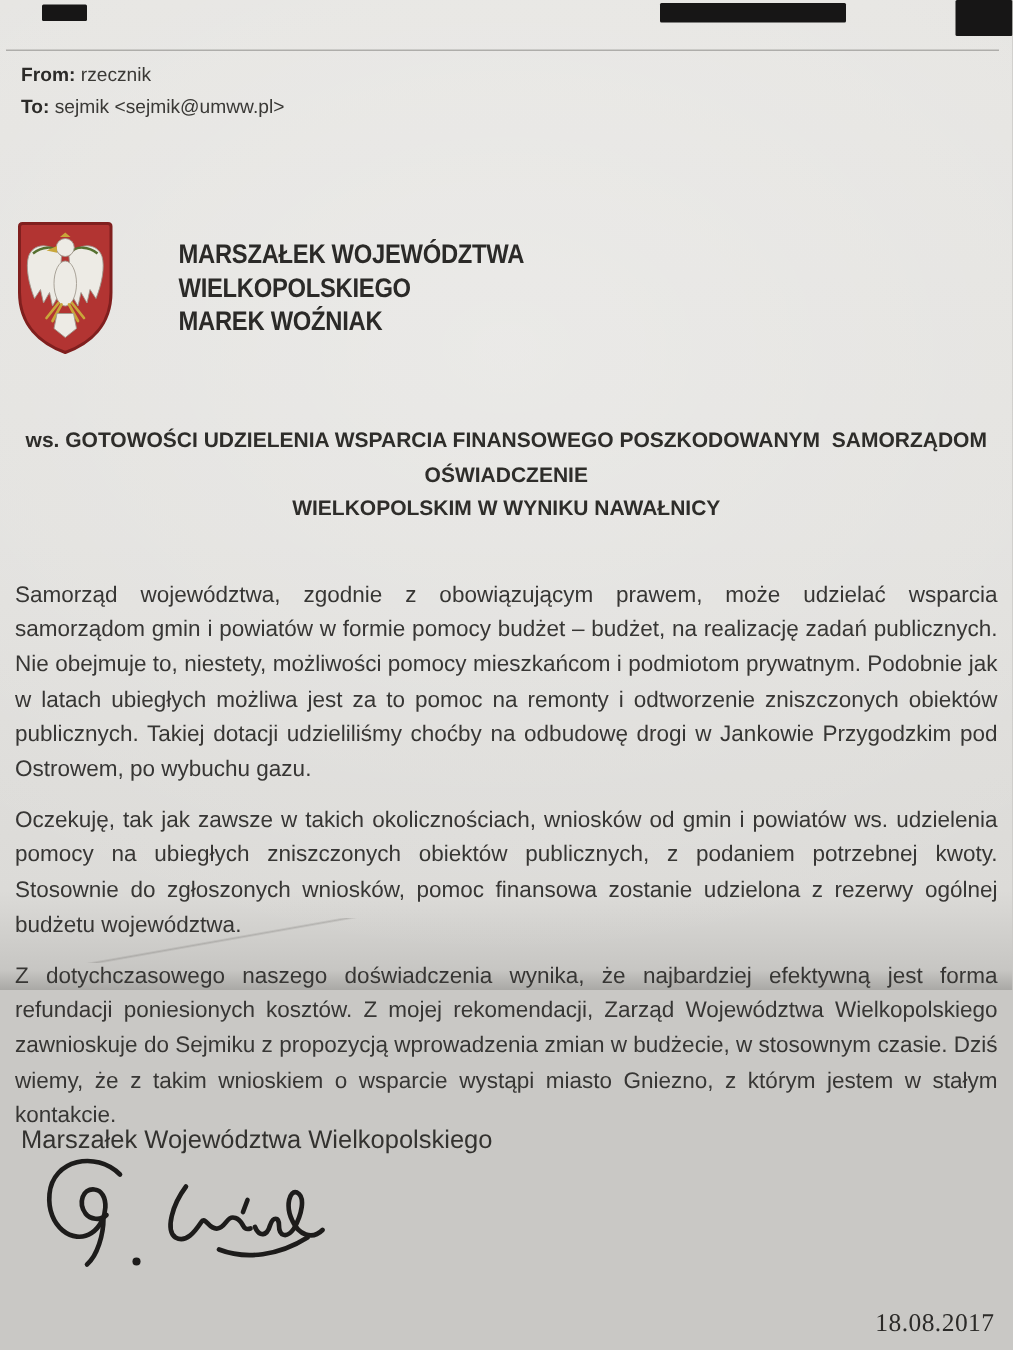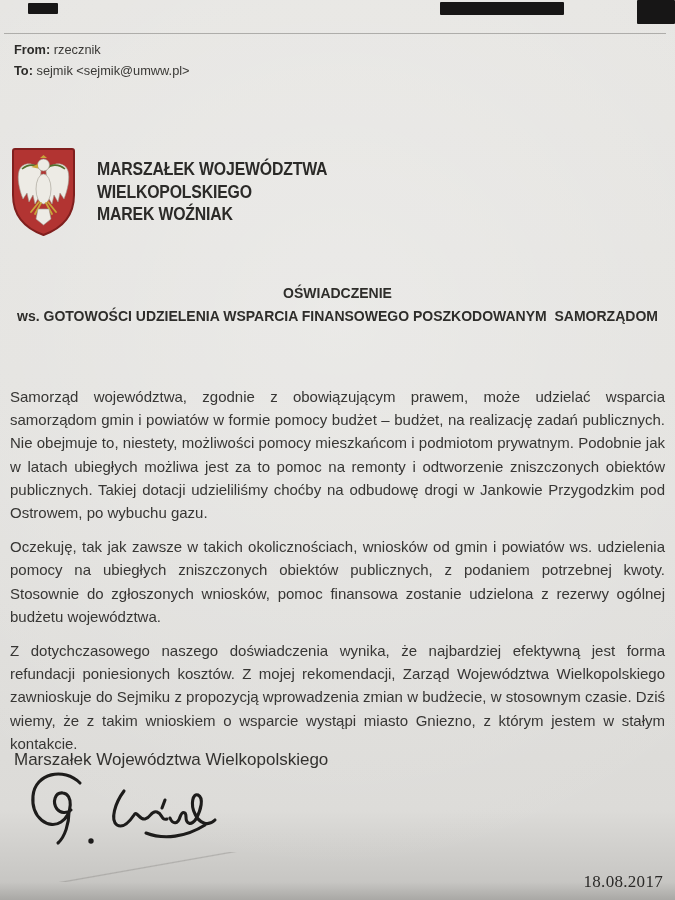--- a/index.html
+++ b/index.html
@@ -1,37 +1,37 @@
 <!DOCTYPE html>
 <html lang="pl"><head>
 <meta charset="utf-8">
 <style>
   html,body{margin:0;padding:0;}
   body{width:675px;height:900px;overflow:hidden;background:#c9c8c5;}
   .page{
-    position:relative;width:675px;height:900px;
+    position:relative;width:675px;height:660px;
     font-family:"Liberation Sans",sans-serif;
     color:#33322f;
     background:
       radial-gradient(ellipse 120% 90% at 50% 35%, rgba(255,255,255,0.25), rgba(0,0,0,0) 70%),
       linear-gradient(180deg,#e6e5e2 0%,#e2e1de 55%,#dcdbd8 90%,#c7c6c3 98%,#a9a8a5 100%);
   }
   .page::after{ 
     content:"";position:absolute;left:0;bottom:18px;width:300px;height:30px;
     background:linear-gradient(170deg, transparent 48%, rgba(120,118,115,.35) 49.5%, transparent 51%);
     pointer-events:none;
   }
   .redaction{position:absolute;background:#171616;border-radius:1px;}
   .red-a{left:28px;top:3px;width:30px;height:11px;}
   .red-b{left:440px;top:2px;width:124px;height:13px;}
   .red-c{left:637px;top:0;width:38px;height:24px;}
   .sep{position:absolute;left:4px;top:33px;width:662px;height:1px;background:#aeadaa;}
   .email-header{position:absolute;left:14px;top:40px;width:650px;font-size:12.8px;line-height:20.5px;color:#3a3936;}
   .email-header b{color:#2c2b29;}
-  .letterhead{position:absolute;left:10px;top:147px;display:flex;align-items:flex-start;}
+  .letterhead{position:absolute;left:10px;top:147px;display:flex;align-items:flex-start;gap:22px;}
   .crest{width:67px;height:90px;flex:0 0 auto;}
   .lh-text{
     margin-left:20px;margin-top:11px;
     font-weight:bold;font-size:18px;line-height:22.5px;color:#2b2a28;
     letter-spacing:-0.2px;transform:scaleX(0.88);transform-origin:left top;
     white-space:pre;
   }
   .title{position:absolute;left:0;top:282px;width:675px;text-align:center;
     font-weight:bold;font-size:14px;line-height:22.5px;color:#2e2d2a;}
   .title div{white-space:pre;}
@@ -80,22 +80,23 @@
       <path d="M38 55 L46 65 M36 56 L42 67" stroke="#c9a63a" stroke-width="1.8" fill="none" stroke-linecap="round"></path>
 
       <path d="M28 62 L39 62 L41 72 L33.5 78 L26 72 Z" fill="#edebe5" stroke="#a09a8f" stroke-width="0.6"></path>
     </svg>
     <div class="lh-text">MARSZAŁEK WOJEWÓDZTWA
 WIELKOPOLSKIEGO
 MAREK WOŹNIAK</div>
   </div>
 
   <div class="title">
+    <div>ws. GOTOWOŚCI UDZIELENIA WSPARCIA FINANSOWEGO POSZKODOWANYM  SAMORZĄDOM</div>
     <div>OŚWIADCZENIE</div>
-    <div>ws. GOTOWOŚCI UDZIELENIA WSPARCIA FINANSOWEGO POSZKODOWANYM  SAMORZĄDOM</div>
+    <div>WIELKOPOLSKIM W WYNIKU NAWAŁNICY</div>
   </div>
 
   <div class="body-text">
     <p>Samorząd województwa, zgodnie z obowiązującym prawem, może udzielać wsparcia samorządom gmin i powiatów w formie pomocy budżet – budżet, na realizację zadań publicznych. Nie obejmuje to, niestety, możliwości pomocy mieszkańcom i podmiotom prywatnym. Podobnie jak w latach ubiegłych możliwa jest za to pomoc na remonty i odtworzenie zniszczonych obiektów publicznych. Takiej dotacji udzieliliśmy choćby na odbudowę drogi w Jankowie Przygodzkim pod Ostrowem, po wybuchu gazu.</p>
     <p>Oczekuję, tak jak zawsze w takich okolicznościach, wniosków od gmin i powiatów ws. udzielenia pomocy na ubiegłych zniszczonych obiektów publicznych, z podaniem potrzebnej kwoty. Stosownie do zgłoszonych wniosków, pomoc finansowa zostanie udzielona z rezerwy ogólnej budżetu województwa.</p>
     <p>Z dotychczasowego naszego doświadczenia wynika, że najbardziej efektywną jest forma refundacji poniesionych kosztów. Z mojej rekomendacji, Zarząd Województwa Wielkopolskiego zawnioskuje do Sejmiku z propozycją wprowadzenia zmian w budżecie, w stosownym czasie. Dziś wiemy, że z takim wnioskiem o wsparcie wystąpi miasto Gniezno, z którym jestem w stałym kontakcie.</p>
   </div>
 
   <div class="signoff">Marszałek Województwa Wielkopolskiego</div>
   <div class="sig-wrap">

